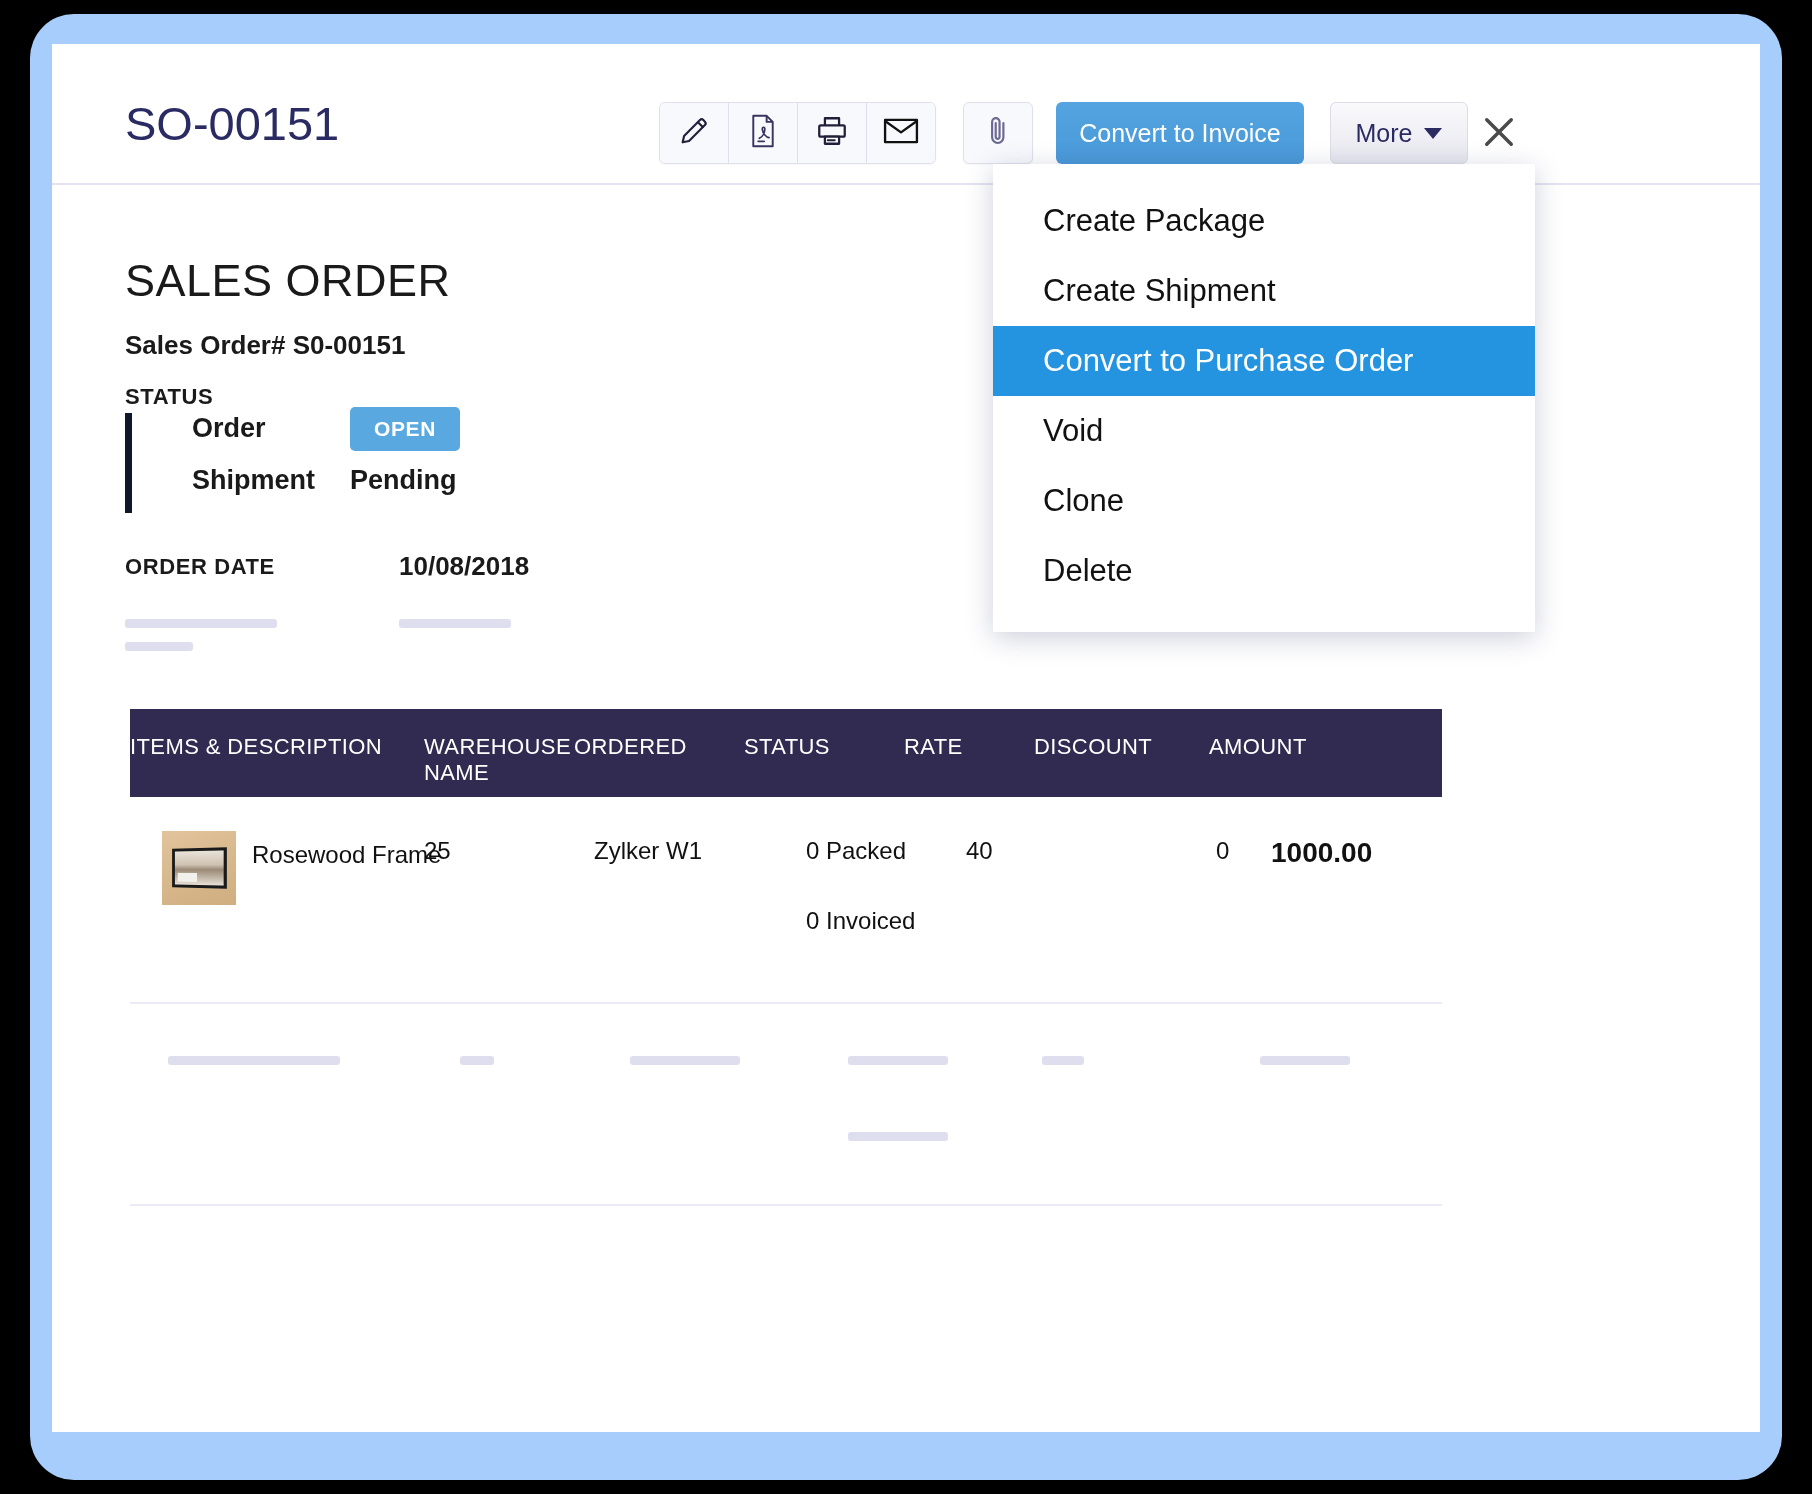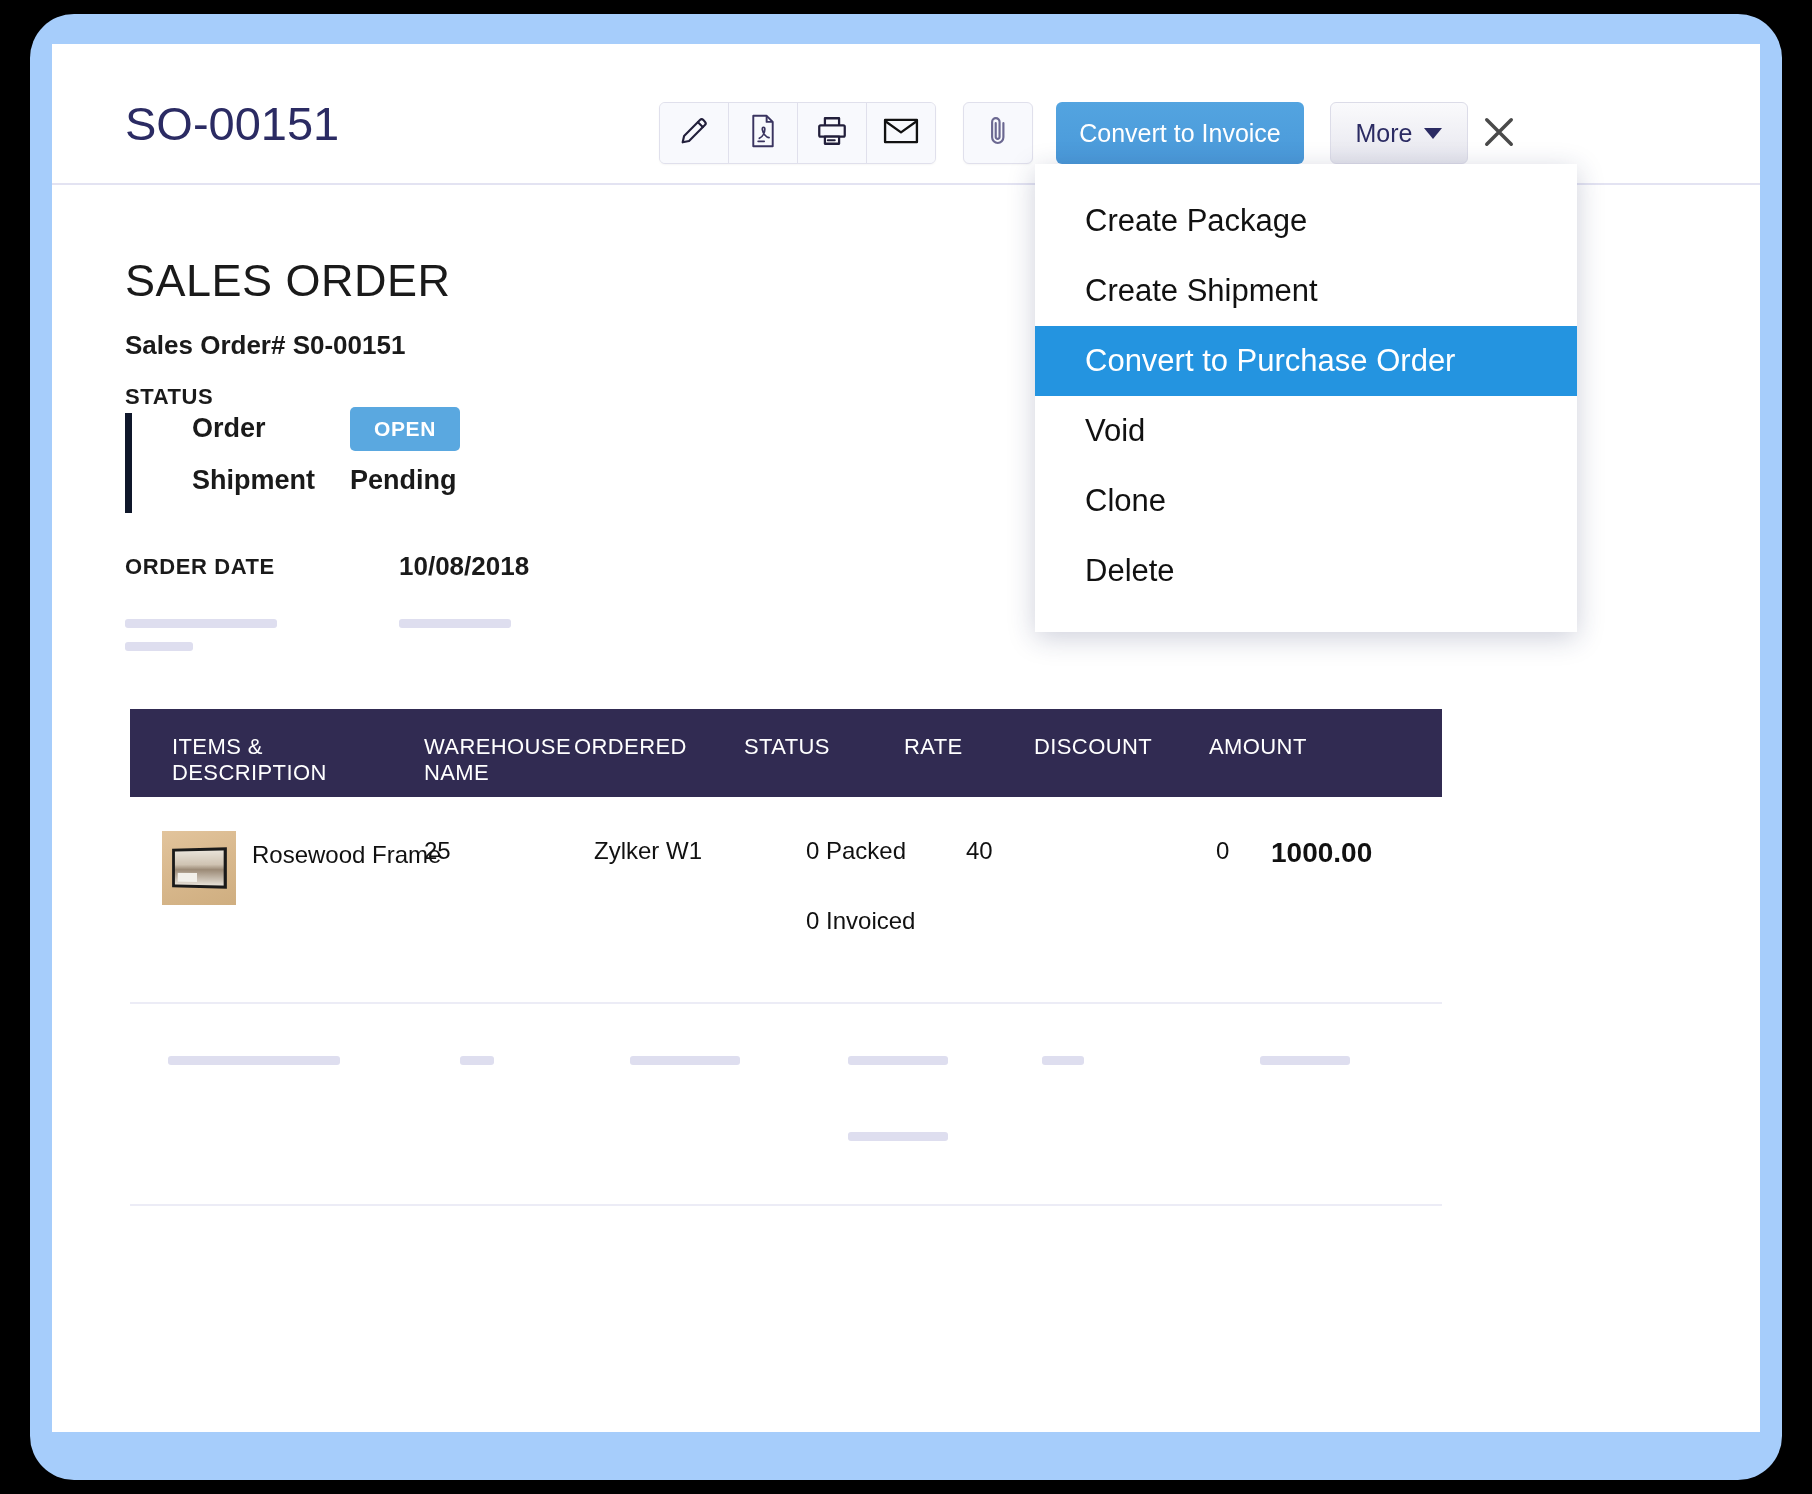--- a/index.html
+++ b/index.html
@@ -157,21 +157,20 @@
   
   .dropdown {
     position: absolute;
     left: 941px;
     top: 120px;
     width: 542px;
     background: #ffffff;
     box-shadow: 0 6px 26px rgba(30,40,90,0.22);
     z-index: 50;
     padding: 22px 0 26px 0;
-    margin-left: 42px;
   }
   .menu-item {
     height: 70px;
     display: flex;
     align-items: center;
     padding-left: 50px;
     font-size: 31px;
     color: #111111;
     cursor: pointer;
     box-sizing: border-box;
@@ -293,21 +292,21 @@
     background: #312b52;
     height: 88px;
     color: #ffffff;
     font-size: 22px;
     letter-spacing: 0.4px;
   }
   .th {
     padding-top: 25px;
     box-sizing: border-box;
   }
-  .th-items     { width: 294px; padding-left: 42px; }
+  .th-items     { width: 294px; }
   .th-ordered   { width: 170px; }
   .th-warehouse { width: 212px; }
   .th-status    { width: 160px; }
   .th-rate      { width: 130px; }
   .th-discount  { width: 175px; }
   .th-amount    { width: 171px; }
 
   .row {
     display: flex;
     height: 205px;

